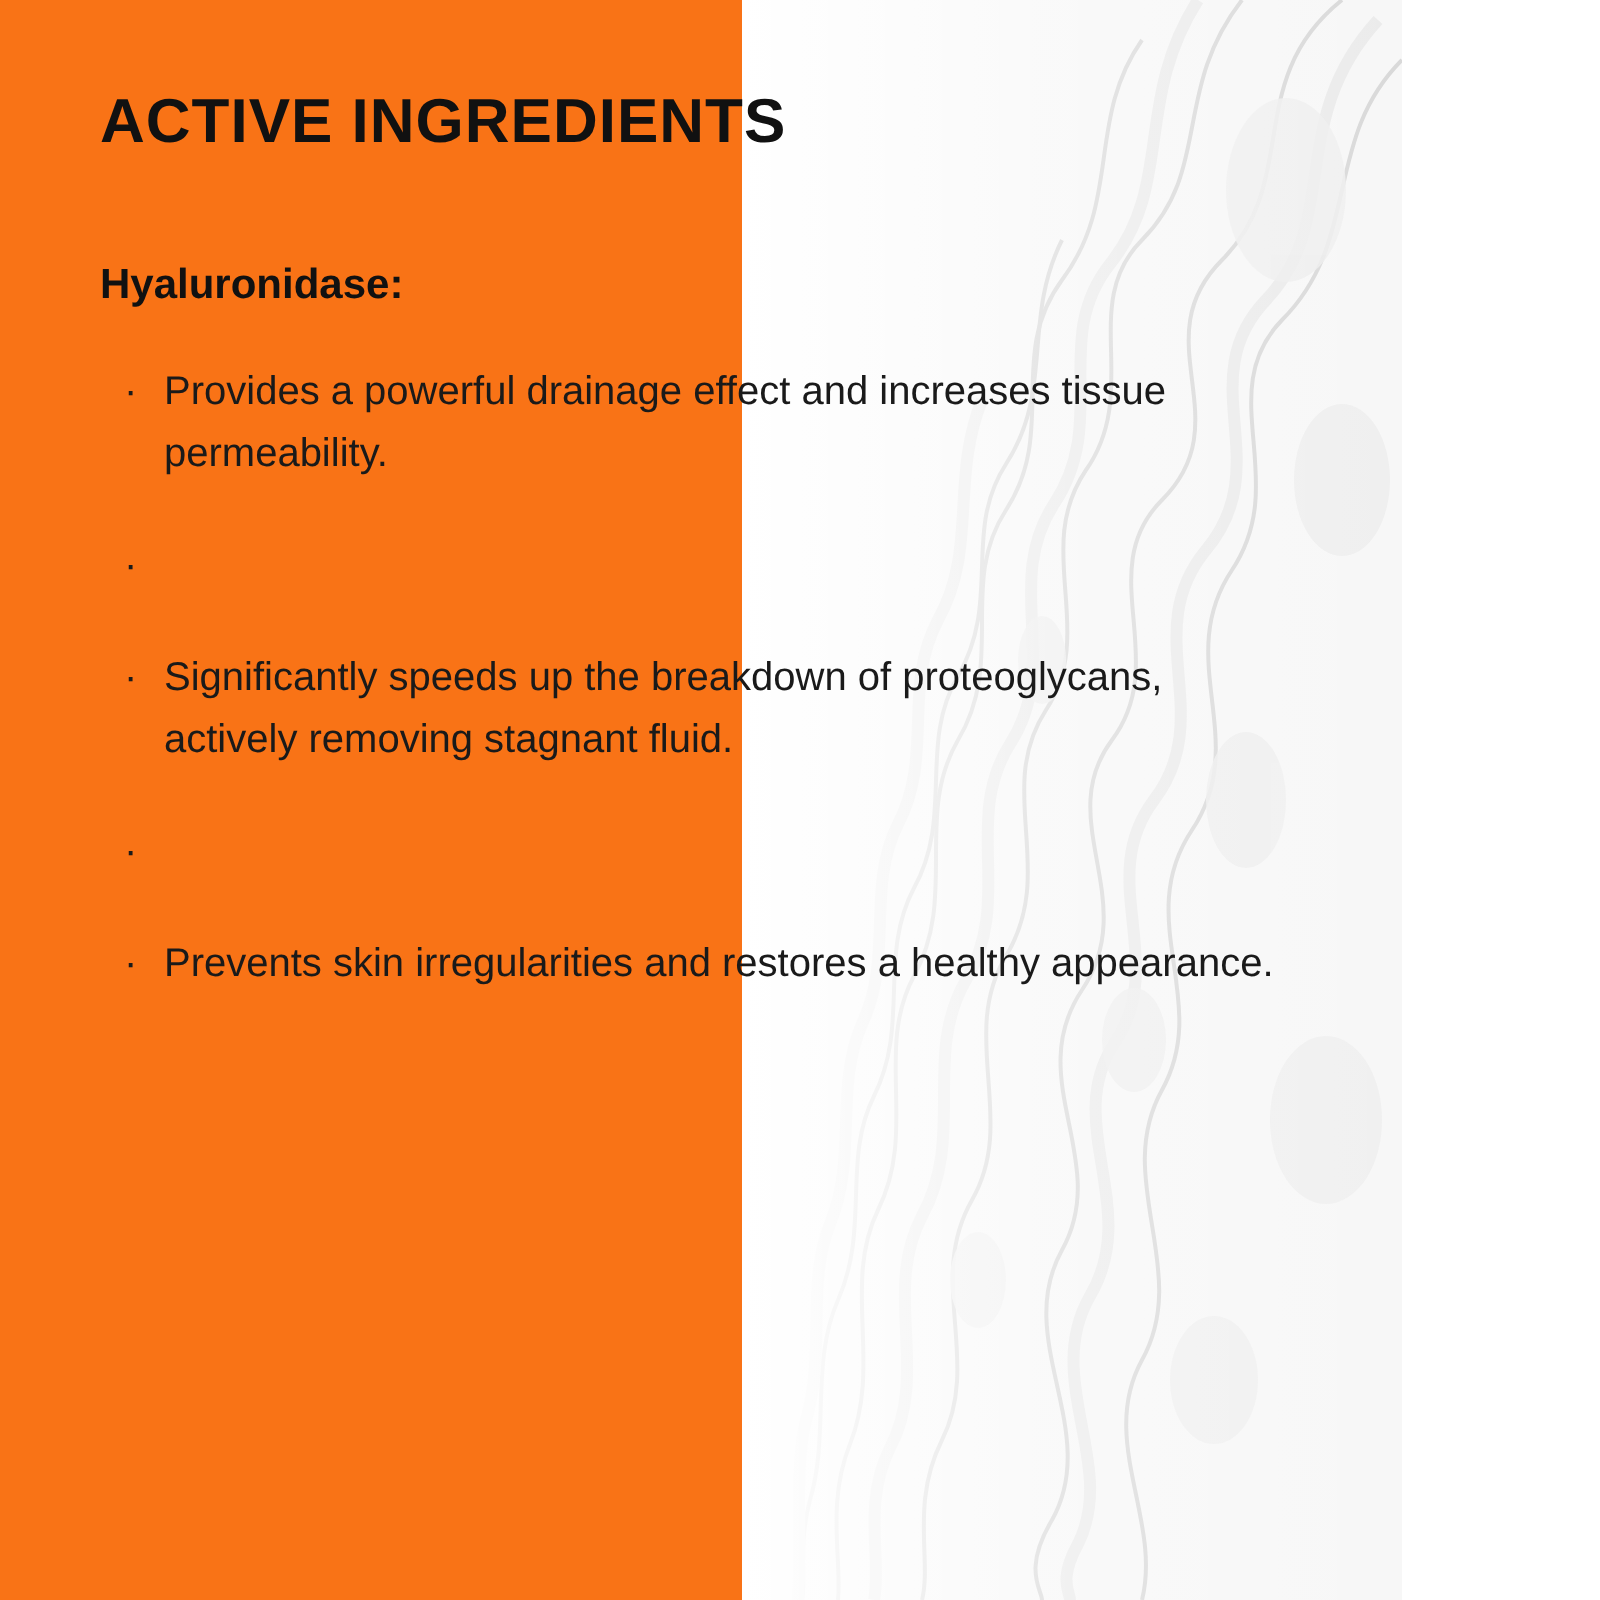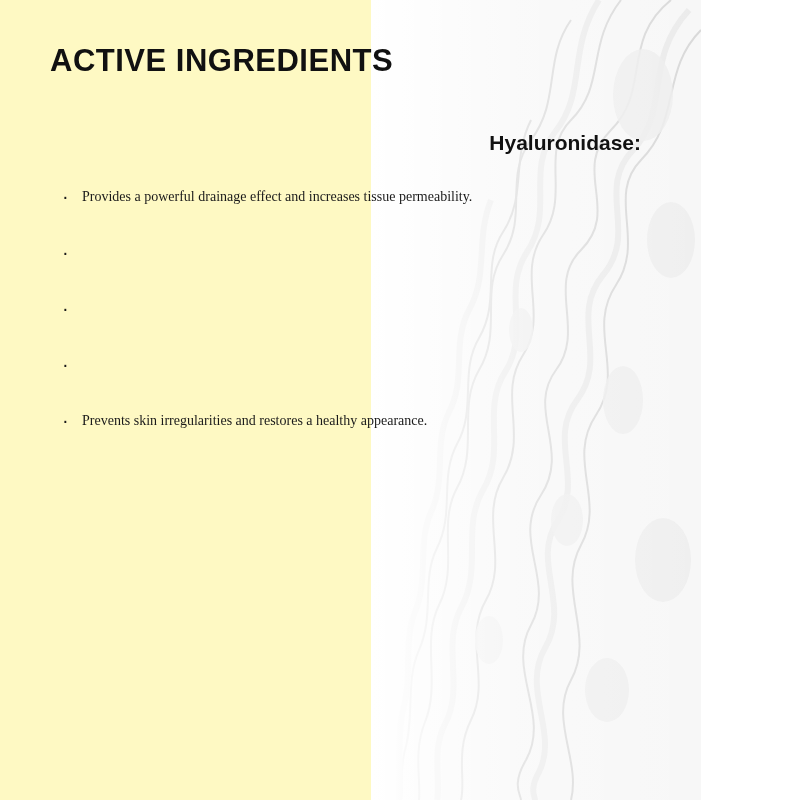--- a/index.html
+++ b/index.html
@@ -12,21 +12,21 @@
     background: #ffffff;
     font-family: "Liberation Sans", sans-serif;
     color: #1a1a1a;
     overflow: hidden;
   }
 
   .slide {
     position: relative;
     width: 701px;
     height: 800px;
-    background: #fef9c3;
+    background: #f97316;
     overflow: hidden;
   }
 
   
   .texture {
     position: absolute;
     top: 0;
     right: 0;
     width: 330px;
     height: 800px;
@@ -49,21 +49,20 @@
     margin: 0 0 52px 0;
     line-height: 1.1;
   }
 
   .subtitle {
     font-size: 21px;
     font-weight: bold;
     color: #111111;
     margin: 0 0 26px 0;
     line-height: 1.2;
-    text-align: right;
   }
 
   .bullet-list {
     list-style: none;
     margin: 0;
     padding: 0 0 0 12px;
   }
 
   .bullet-item {
     display: flex;
@@ -76,25 +75,24 @@
     flex: 0 0 auto;
     width: 20px;
     font-size: 20px;
     line-height: 31px;
     color: #1a1a1a;
     text-align: left;
   }
 
   .bullet-text {
     flex: 1 1 auto;
-    font-size: 14px;
+    font-size: 20px;
     line-height: 31px;
     color: #1a1a1a;
     max-width: 580px;
-    font-family: Liberation Serif, serif;
   }
 </style>
 </head>
 <body>
 
 <div class="slide">
 
   <div class="texture">
     <svg viewBox="0 0 330 800" preserveAspectRatio="none" aria-hidden="true">
       <defs>
@@ -140,20 +138,21 @@
     <ul class="bullet-list">
       <li class="bullet-item">
         <span class="bullet-dot">·</span>
         <span class="bullet-text">Provides a powerful drainage effect and increases tissue permeability.</span>
       </li>
       <li class="bullet-item">
         <span class="bullet-dot">·</span>
       </li>
       <li class="bullet-item">
         <span class="bullet-dot">·</span>
+        <span class="bullet-text">Significantly speeds up the breakdown of proteoglycans, actively removing stagnant fluid.</span>
       </li>
       <li class="bullet-item">
         <span class="bullet-dot">·</span>
       </li>
       <li class="bullet-item">
         <span class="bullet-dot">·</span>
         <span class="bullet-text">Prevents skin irregularities and restores a healthy appearance.</span>
       </li>
     </ul>
 

